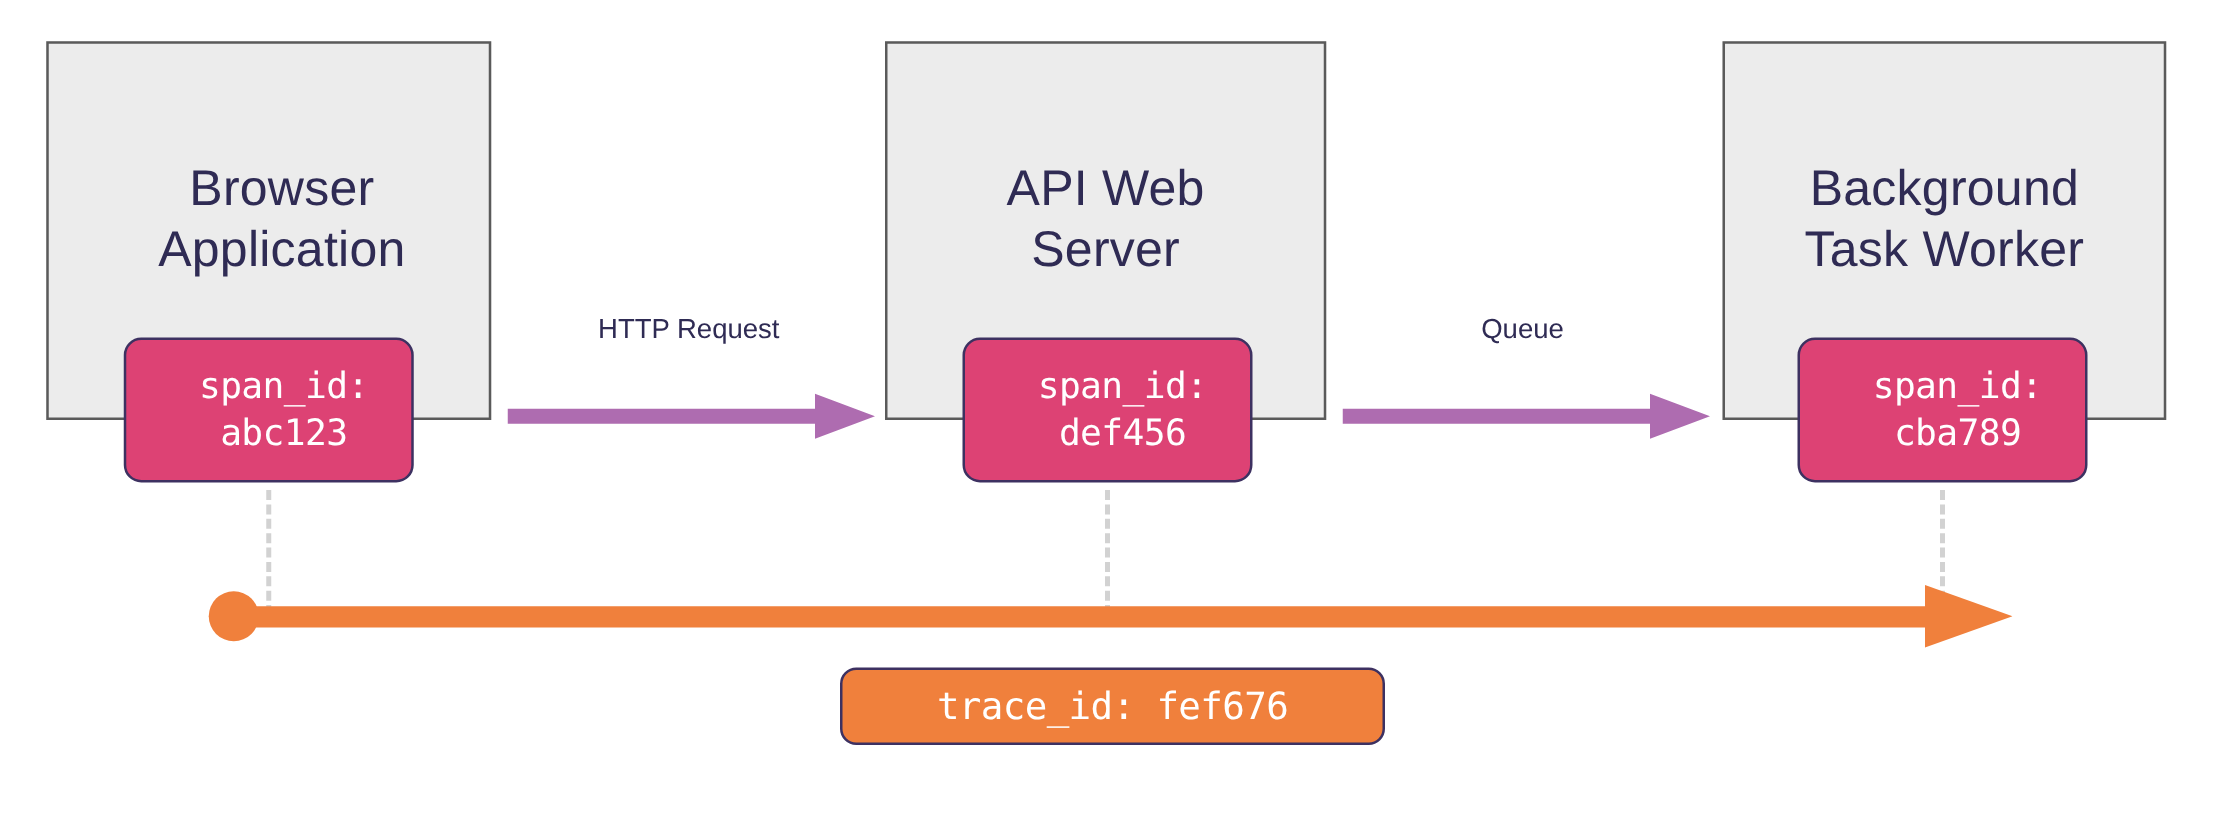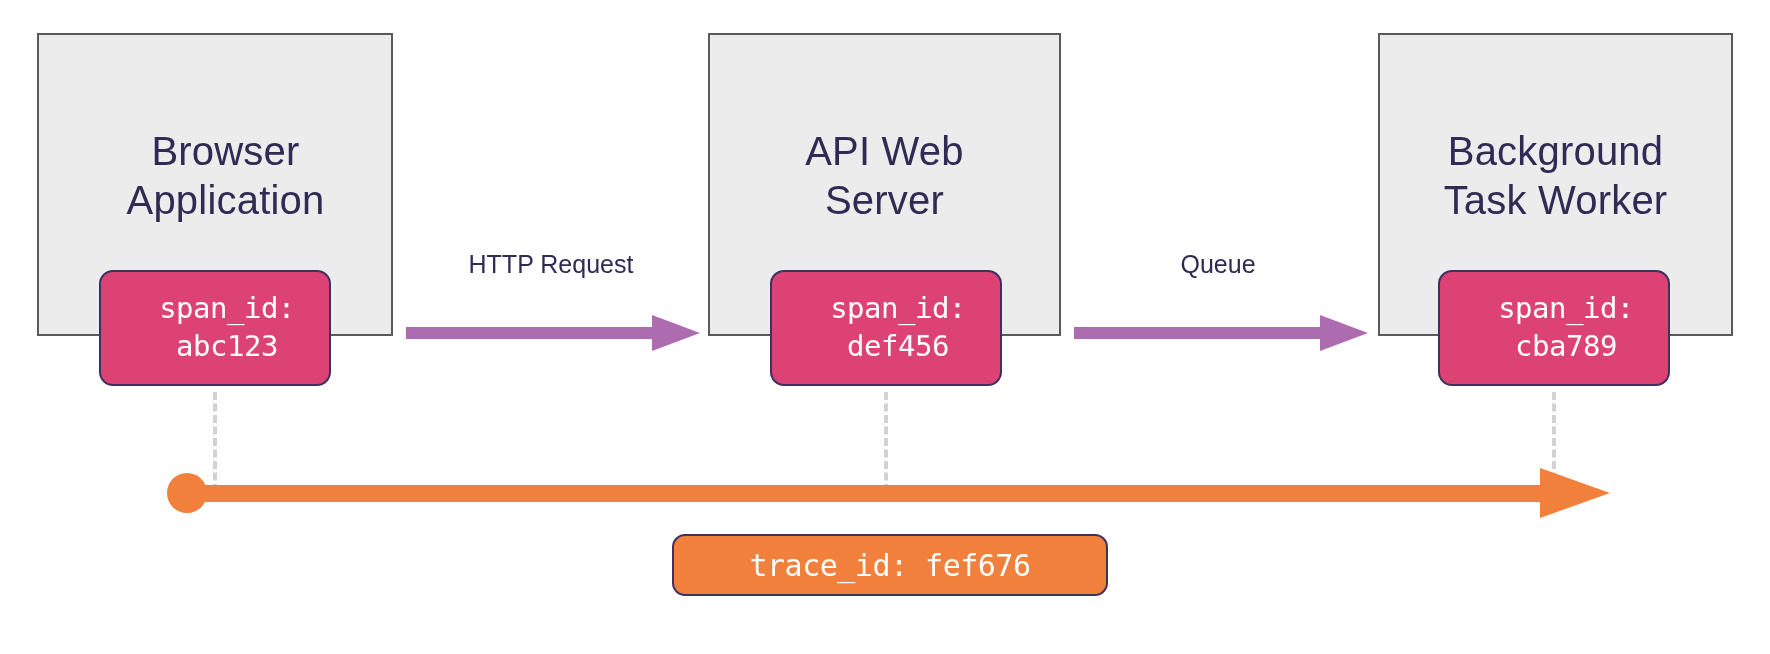--- a/index.html
+++ b/index.html
@@ -64,21 +64,21 @@
 
   
   .flow-arrow {
     position: absolute;
     height: 40px;
   }
   .flow-label {
     position: absolute;
     color: #2f2b54;
     font-family: "Liberation Sans", sans-serif;
-    font-size: 25px;
+    font-size: 22px;
     text-align: center;
     white-space: nowrap;
   }
 
   
   #trace-timeline {
     position: absolute;
     left: 160px;
     top: 462px;
     width: 1450px;

